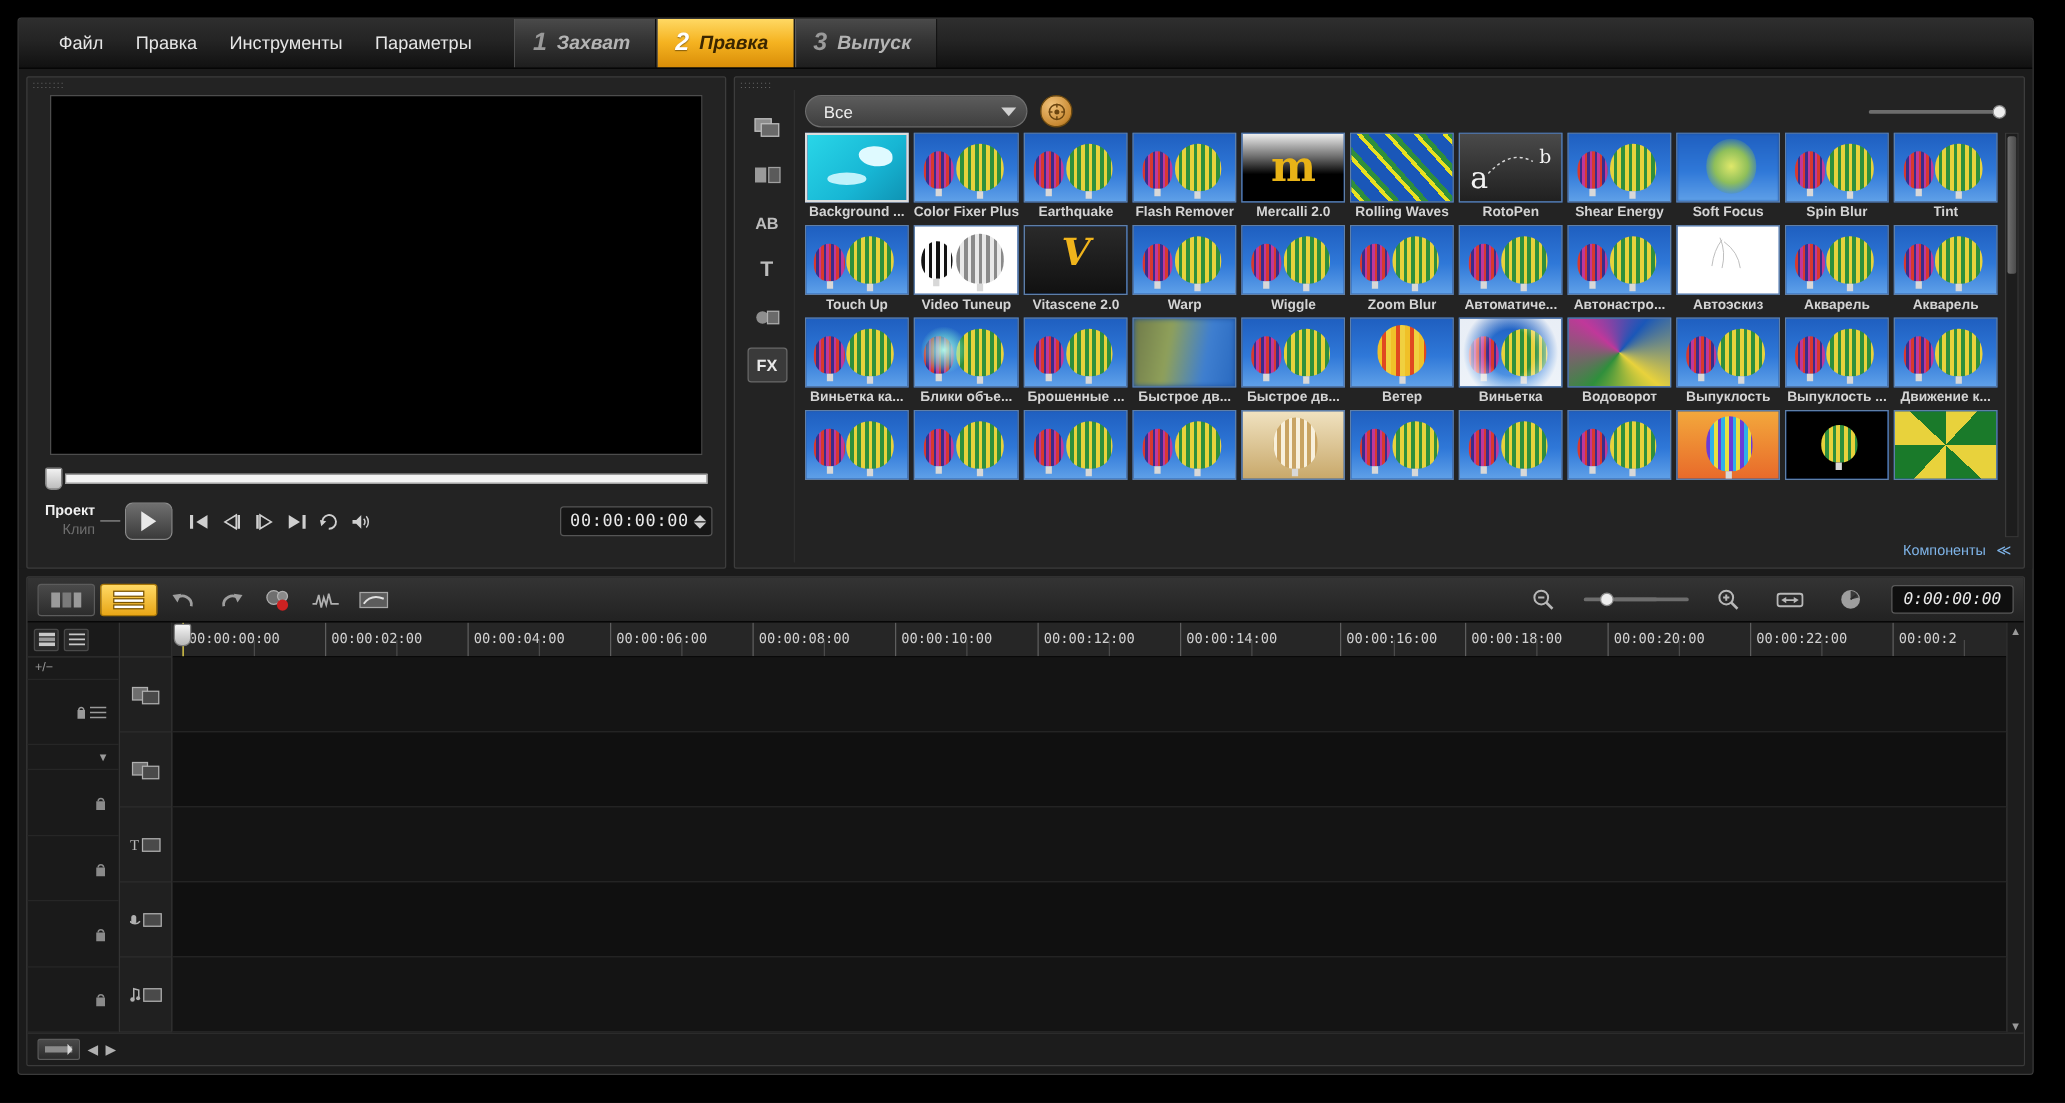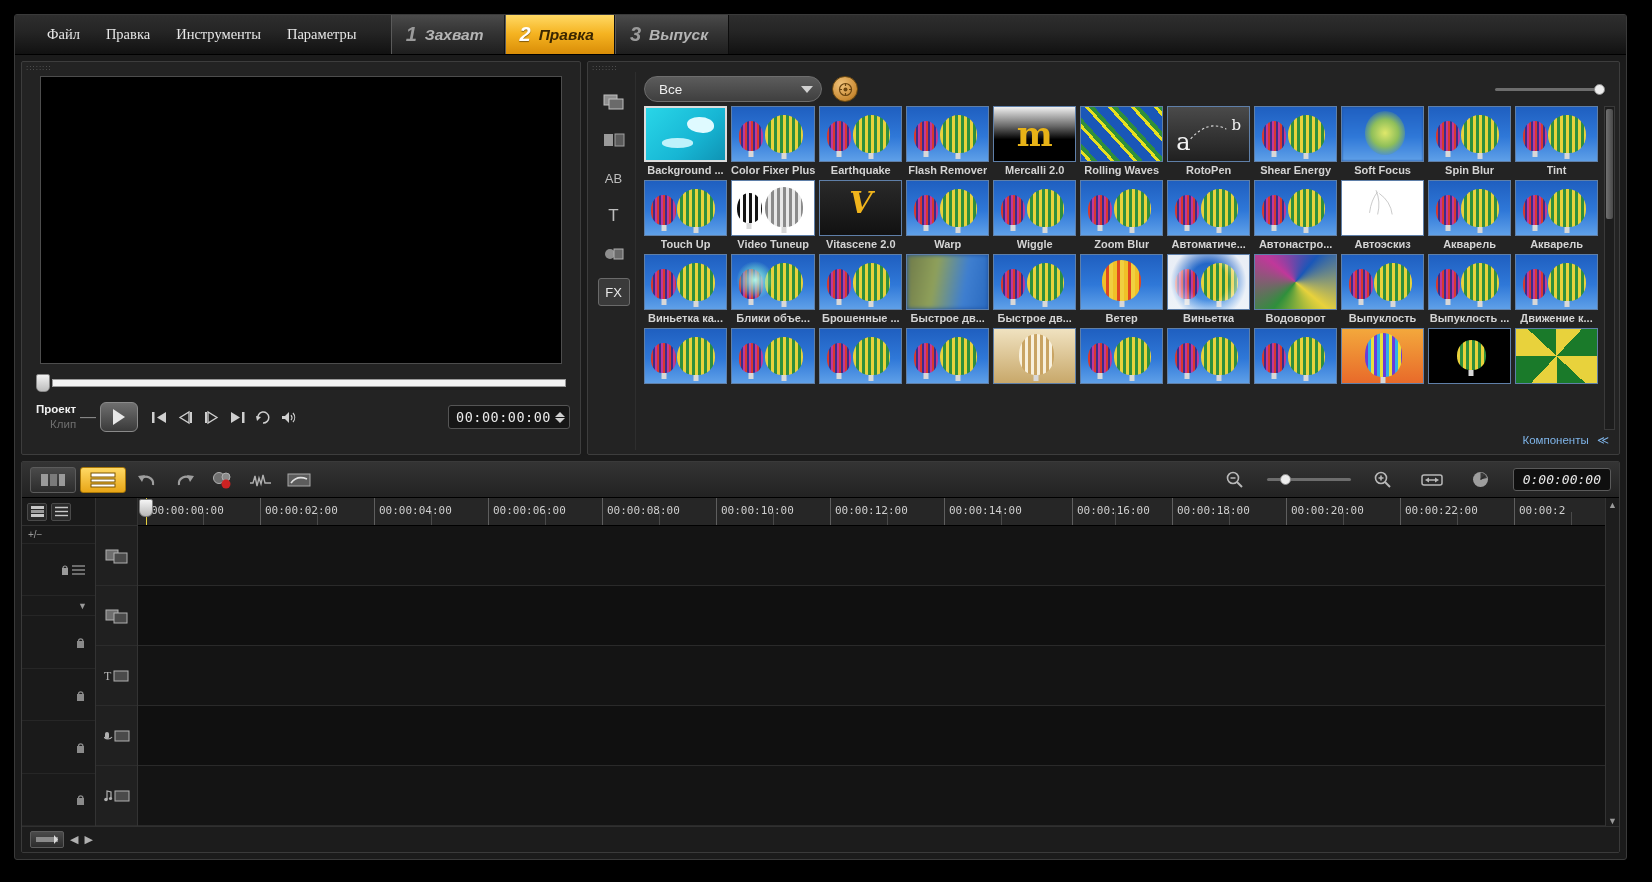--- a/index.html
+++ b/index.html
@@ -18,21 +18,21 @@
     overflow:hidden;
   }
   
   .menubar {
     height:40px; flex:0 0 40px;
     background:linear-gradient(#2e2e2e 0%, #242424 45%, #111 100%);
     display:flex; align-items:stretch;
     border-bottom:1px solid #000;
     position:relative;
   }
-  .menu-items { display:flex; align-items:center; padding-left:20px; gap:2px;font-family:Liberation Serif, serif; }
+  .menu-items { display:flex; align-items:center; padding-left:20px; gap:2px; }
   .menu-item {
     font-size:14.5px; color:#e6e6e6; padding:6px 12px; cursor:default;
     white-space:nowrap;
   }
   .steps { display:flex; align-items:stretch; margin-left:22px; }
   .step {
     display:flex; align-items:center; gap:8px;
     padding:0 20px 0 14px;
     background:linear-gradient(#4a4a4a 0%, #343434 45%, #1e1e1e 100%);
     border-left:1px solid #5a5a5a; border-right:1px solid #0c0c0c;
@@ -97,21 +97,21 @@
   .spin { display:flex; flex-direction:column; margin-left:4px; gap:1px; }
   .spin i { width:0;height:0;border-left:5px solid transparent;border-right:5px solid transparent; }
   .spin .up { border-bottom:5px solid #cfcfcf; }
   .spin .dn { border-top:5px solid #cfcfcf; }
   
   .lib-panel { flex:1; display:flex; padding:10px 4px 4px 4px; }
   .lib-tabs { flex:0 0 44px; display:flex; flex-direction:column; align-items:center;
               gap:10px; padding-top:16px; border-right:1px solid #2e2e2e; }
   .libtab {
     width:32px; height:28px; display:flex; align-items:center; justify-content:center;
-    color:#bdbdbd; font-size:13px; font-weight:normal; border-radius:3px;
+    color:#bdbdbd; font-size:13px; font-weight:bold; border-radius:3px;
   }
   .libtab.sel { background:#3a3a3a; border:1px solid #6a6a6a; color:#e9e9e9; }
   .lib-main { flex:1; display:flex; flex-direction:column; padding-left:8px; }
   .lib-top { display:flex; align-items:center; height:34px; gap:10px; padding-right:10px; }
   .combo {
     width:178px; height:26px; border-radius:13px;
     background:linear-gradient(#5c5c5c,#3f3f3f);
     border:1px solid #6e6e6e;
     display:flex; align-items:center; padding:0 8px 0 14px;
     font-size:13.5px; color:#efefef;

